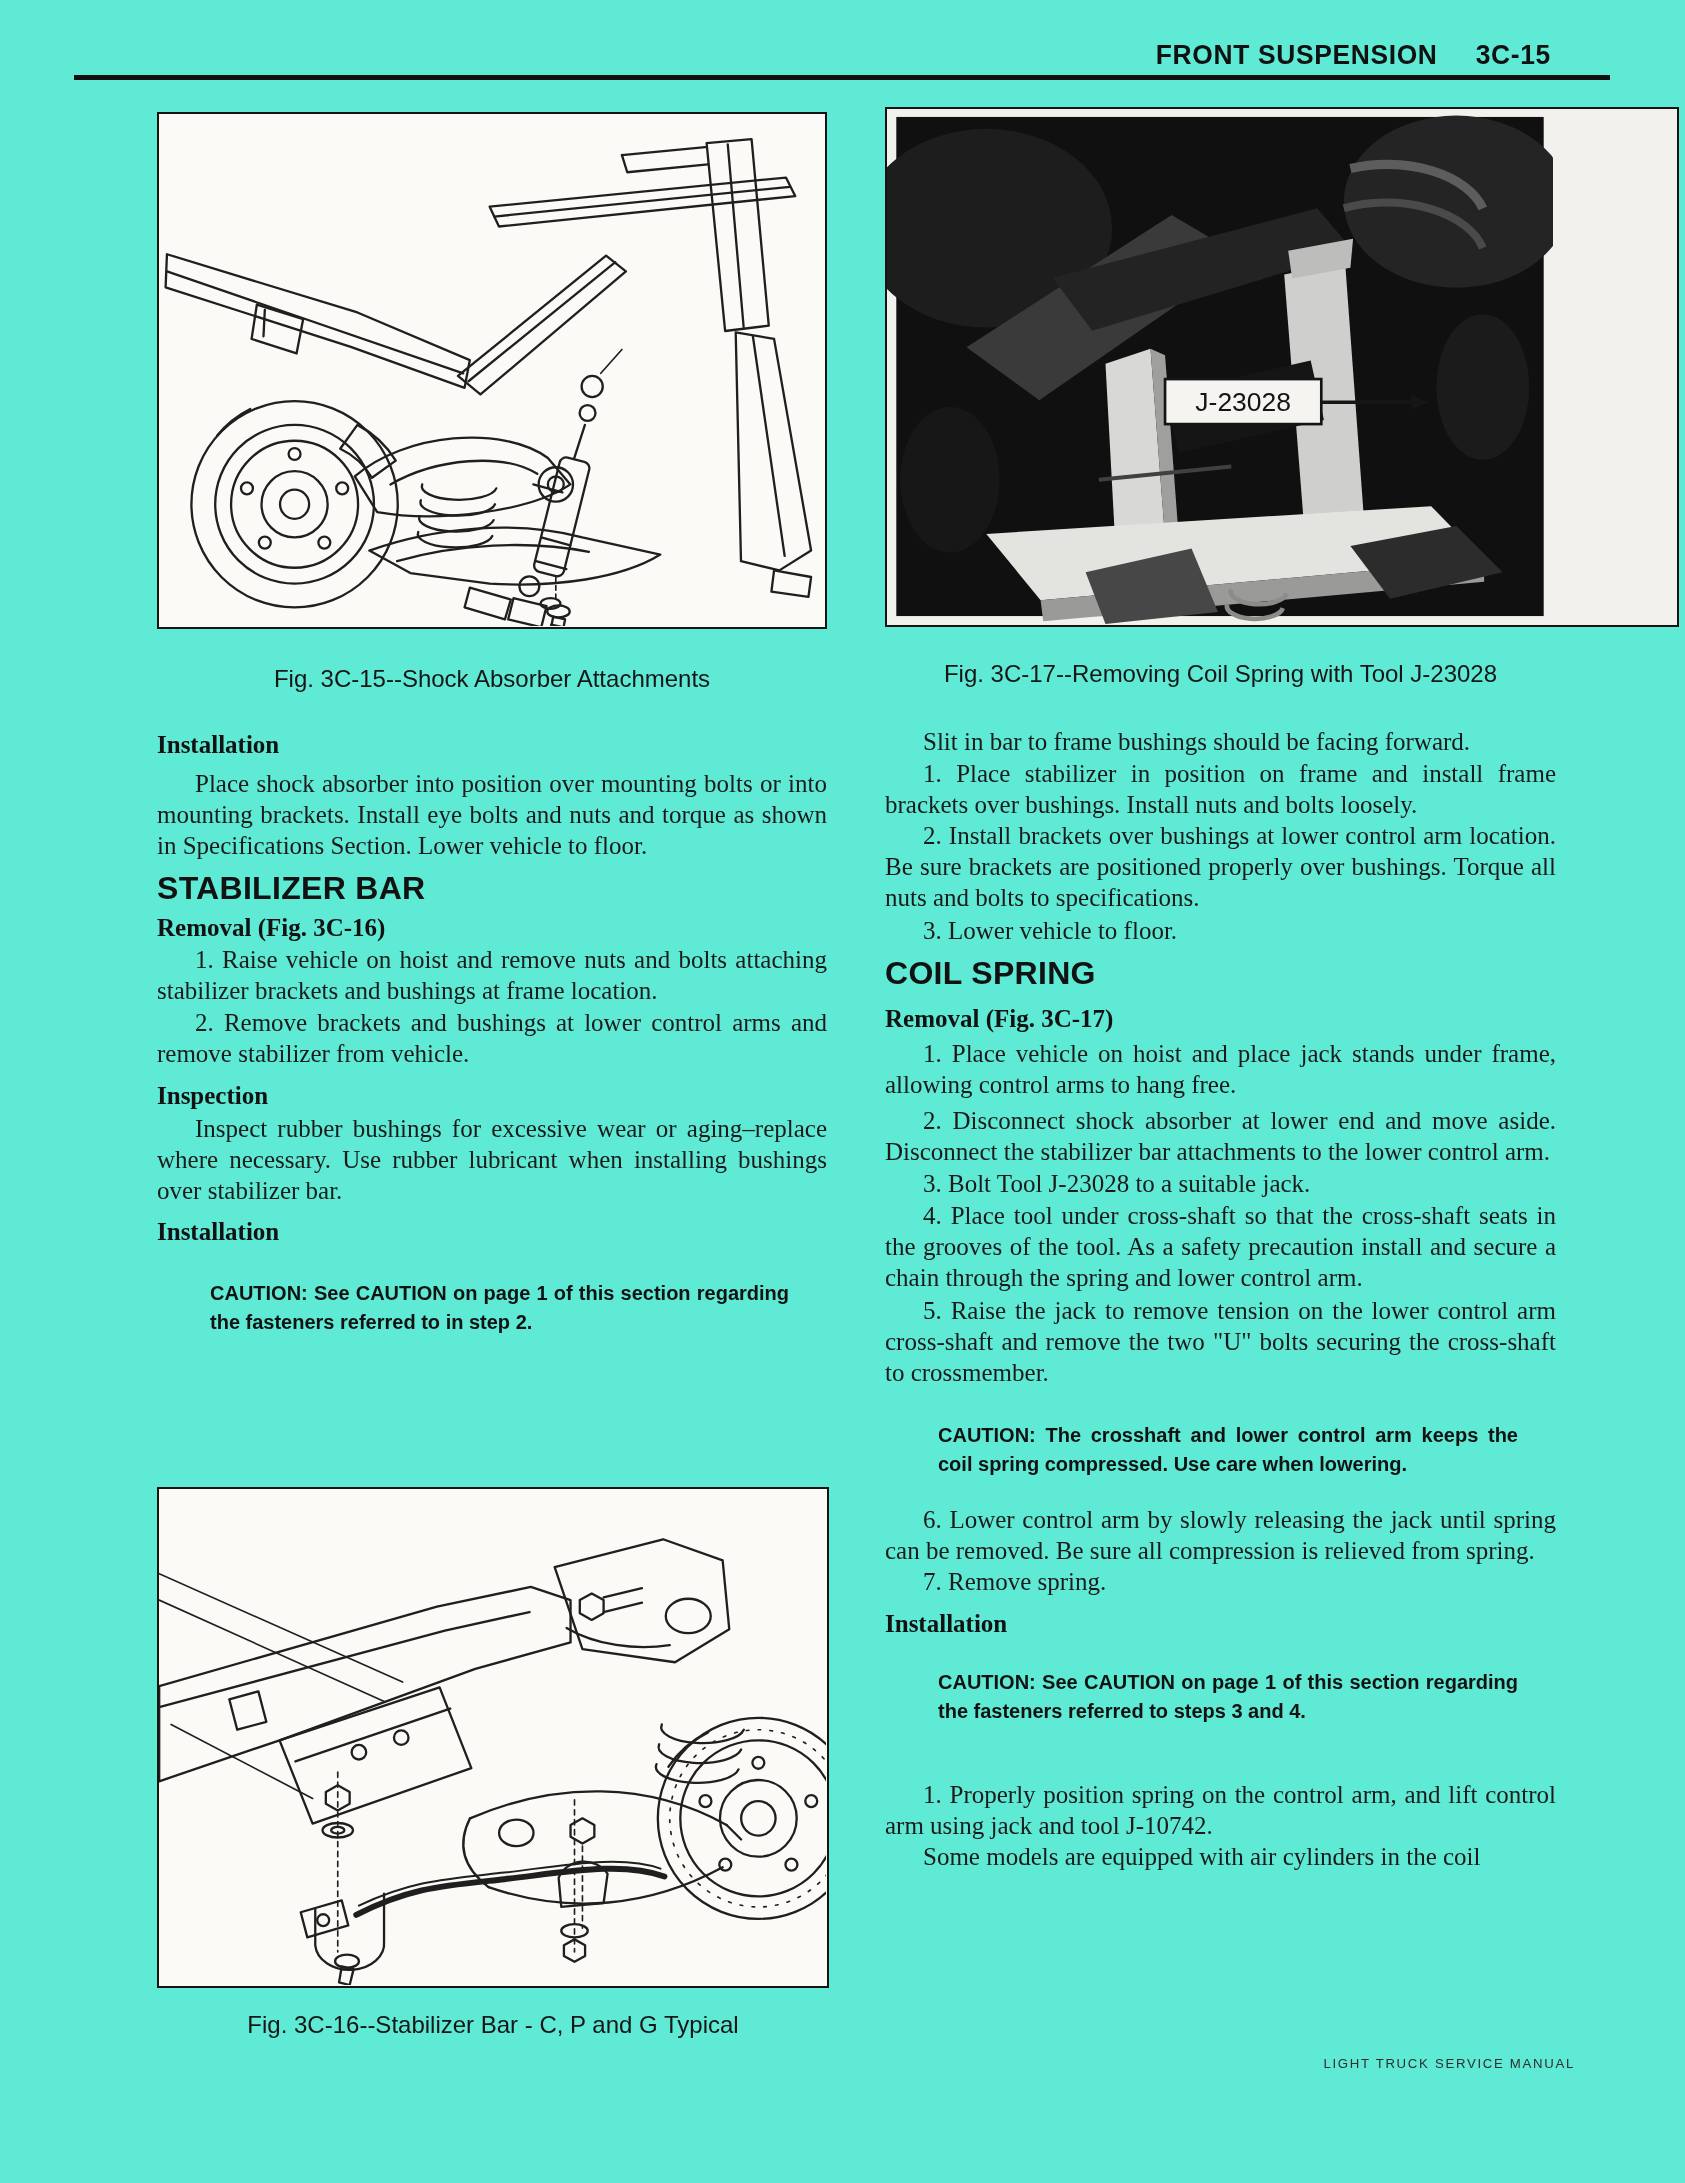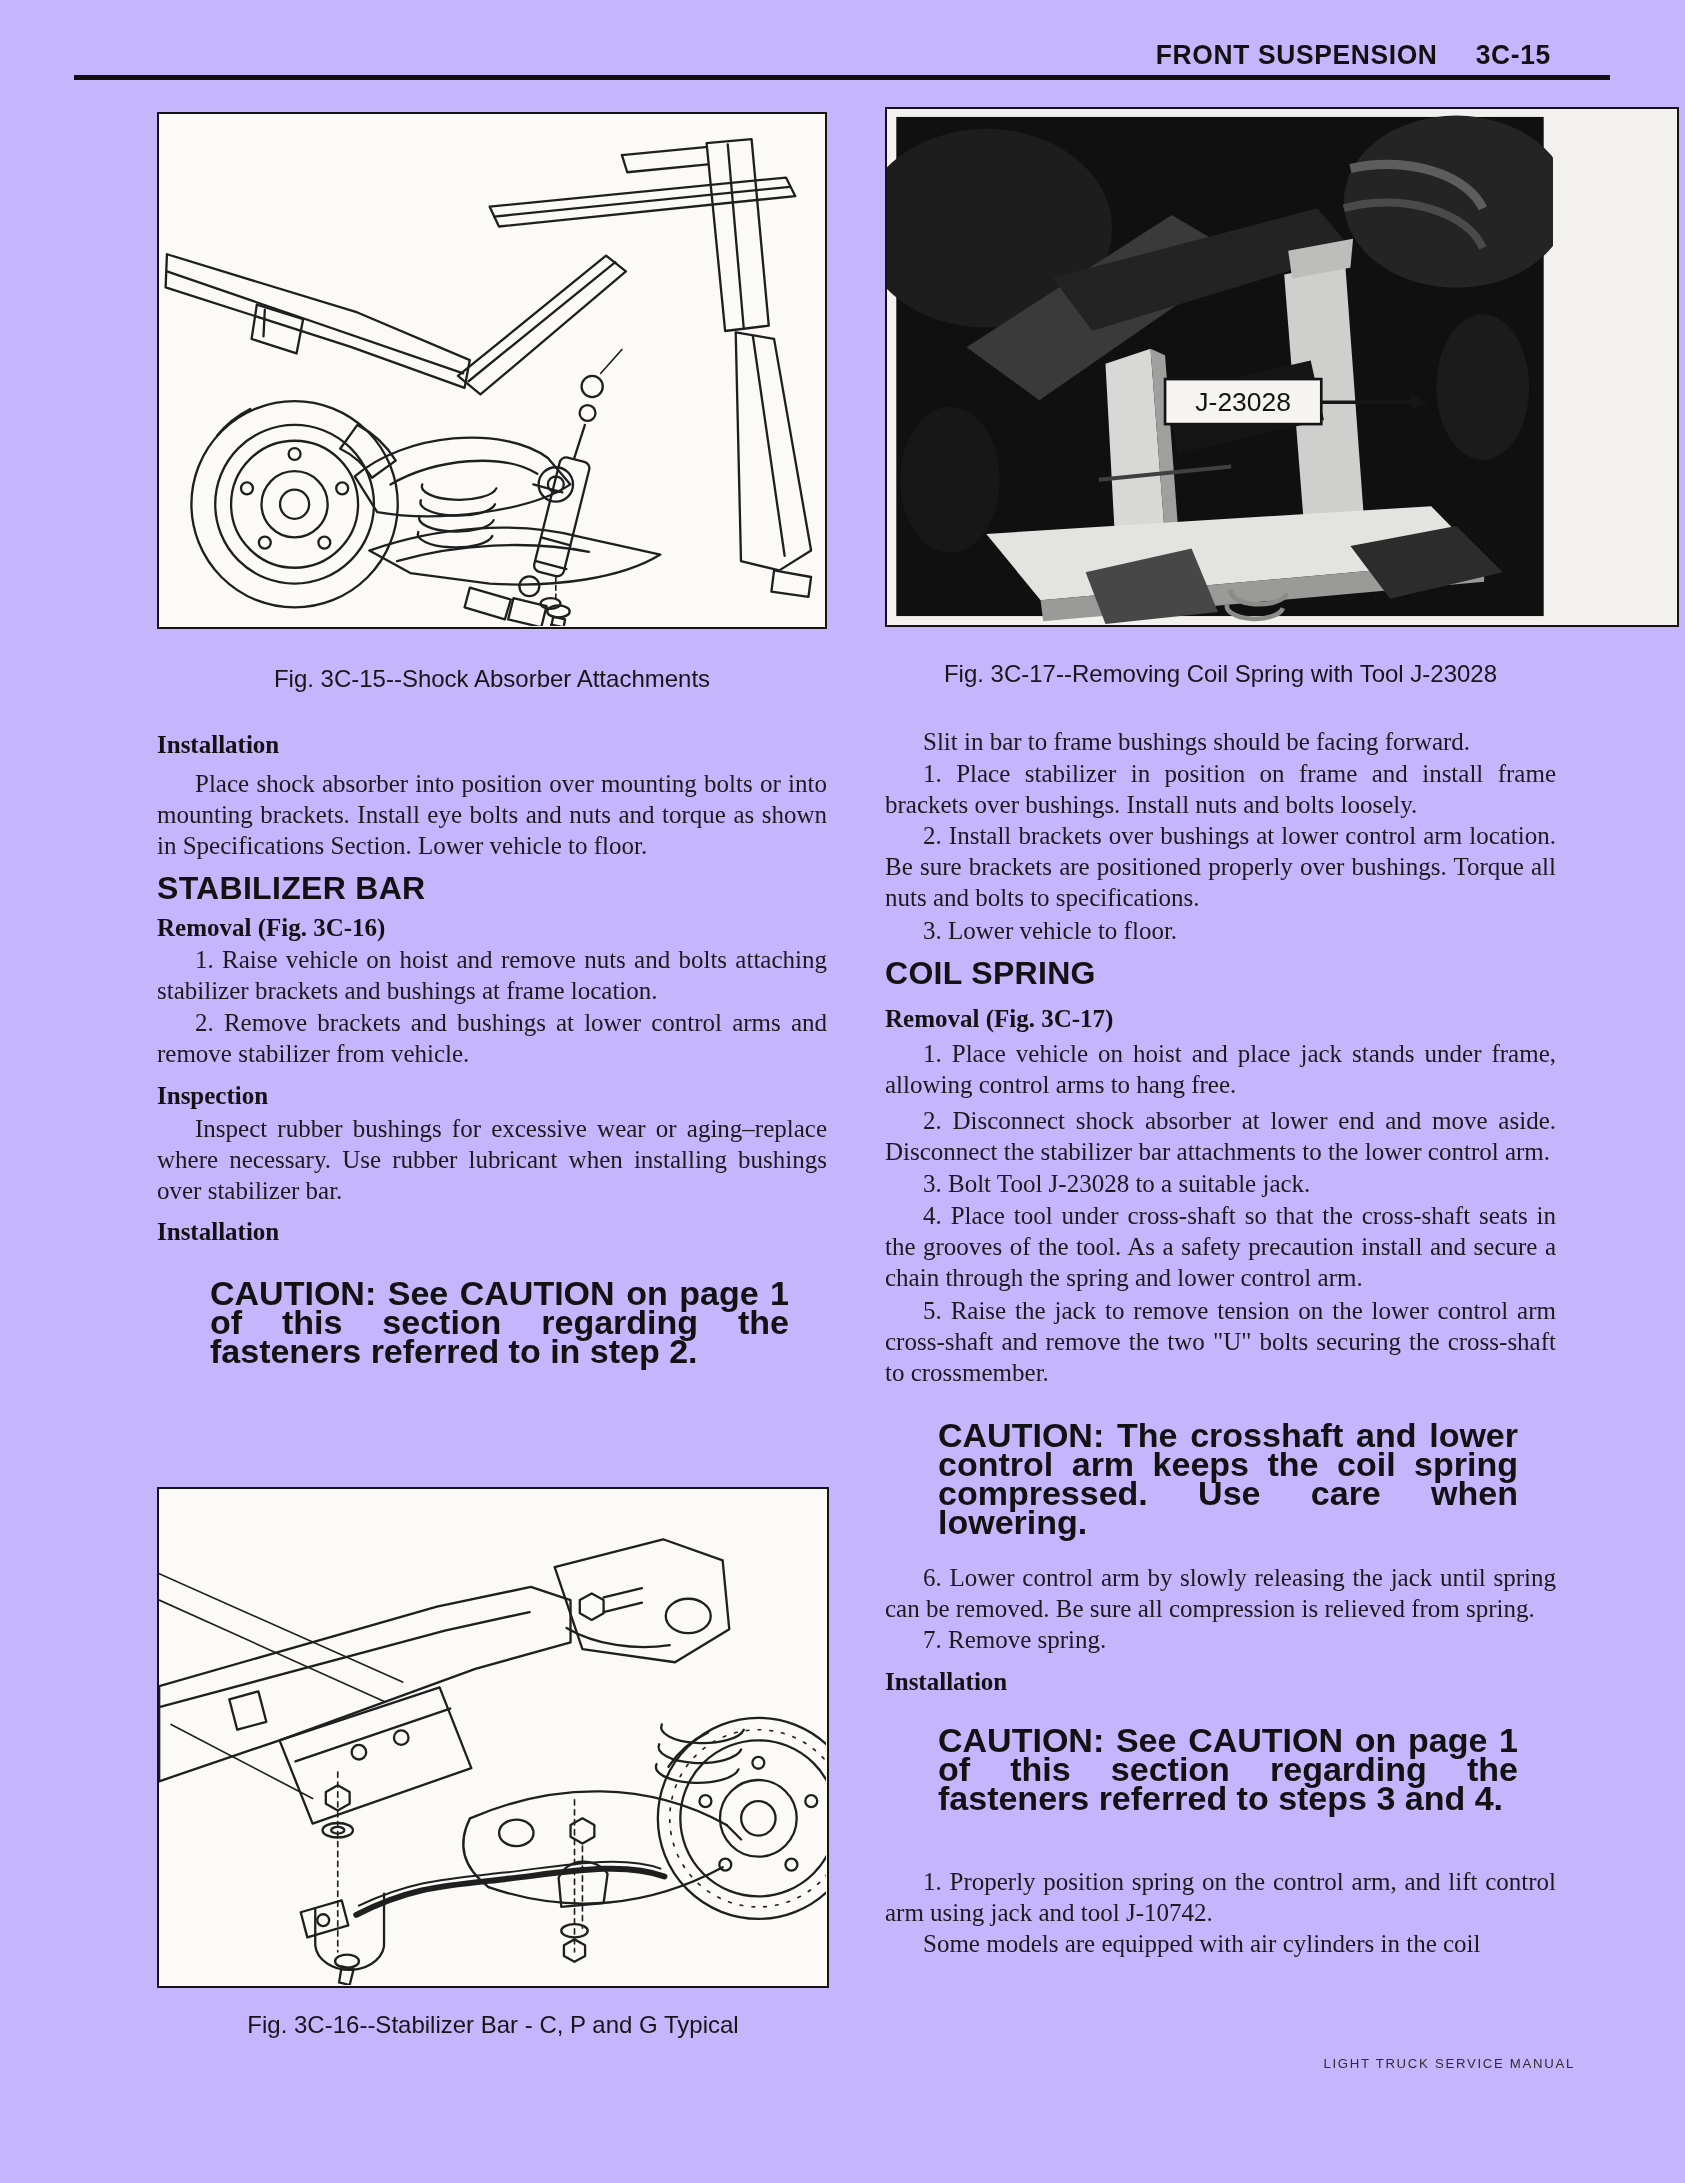--- a/index.html
+++ b/index.html
@@ -1,16 +1,16 @@
 <!DOCTYPE html>
 <html style="font-size:10.6px"><head>
 <meta charset="utf-8">
 <style>
   html,body{margin:0;padding:0;background:#e9e7e2;}
-  .page{position:relative;width:1685px;height:2183px;background:#c4b5fd;overflow:hidden;
+  .page{position:relative;width:1685px;height:2183px;background:#5eead4;overflow:hidden;
         font-family:"Liberation Serif", serif;color:#1b1b1b;}
   
   .hdr{position:absolute;top:38px;right:134px;font-family:"Liberation Sans",sans-serif;
        font-weight:bold;font-size:28.4px;line-height:32px;color:#111;white-space:nowrap;
        transform:scaleX(0.93);transform-origin:right center;letter-spacing:0.7px;}
   .hdr .pgnum{margin-left:41px;}
   .hdr-rule{position:absolute;left:74px;top:75px;width:1536px;height:4.6px;background:#101010;}
   
   .figbox{position:absolute;border:2.6px solid #141414;box-sizing:border-box;background:#fbfaf7;overflow:hidden;}
   #fig15{left:157px;top:112px;width:670px;height:517px;}
@@ -23,21 +23,21 @@
   #cap16{left:157px;top:1993px;width:672px;}
   
   .col{position:absolute;font-size:25px;line-height:31px;text-align:justify;}
   #colL{left:157px;top:730px;width:670px;}
   #colR{left:885px;top:726px;width:671px;}
   .para{margin:0;text-indent:38px;}
   .h2s{margin:0;font-family:"Liberation Sans",sans-serif;font-weight:bold;font-size:32px;line-height:30px;
        letter-spacing:0.3px;text-align:left;color:#121212;}
   .h3s{margin:0;font-family:Liberation Serif, serif;font-weight:bold;font-size:25px;line-height:29px;
        text-align:left;color:#121212;}
-  .caution{margin:0;font-family:"Liberation Sans",sans-serif;font-weight:bold;font-size:34px;line-height:29px;
+  .caution{margin:0;font-family:"Liberation Sans",sans-serif;font-weight:bold;font-size:20px;line-height:29px;
            padding-left:53px;padding-right:38px;text-align:justify;color:#121212;}
   
   .footer{position:absolute;top:2056px;right:110px;font-family:"Liberation Sans",sans-serif;
           font-size:13.2px;letter-spacing:1.7px;color:#2e2e2e;white-space:nowrap;}
   svg{display:block;}
 </style>
 </head>
 <body>
 
 <div class="page">

